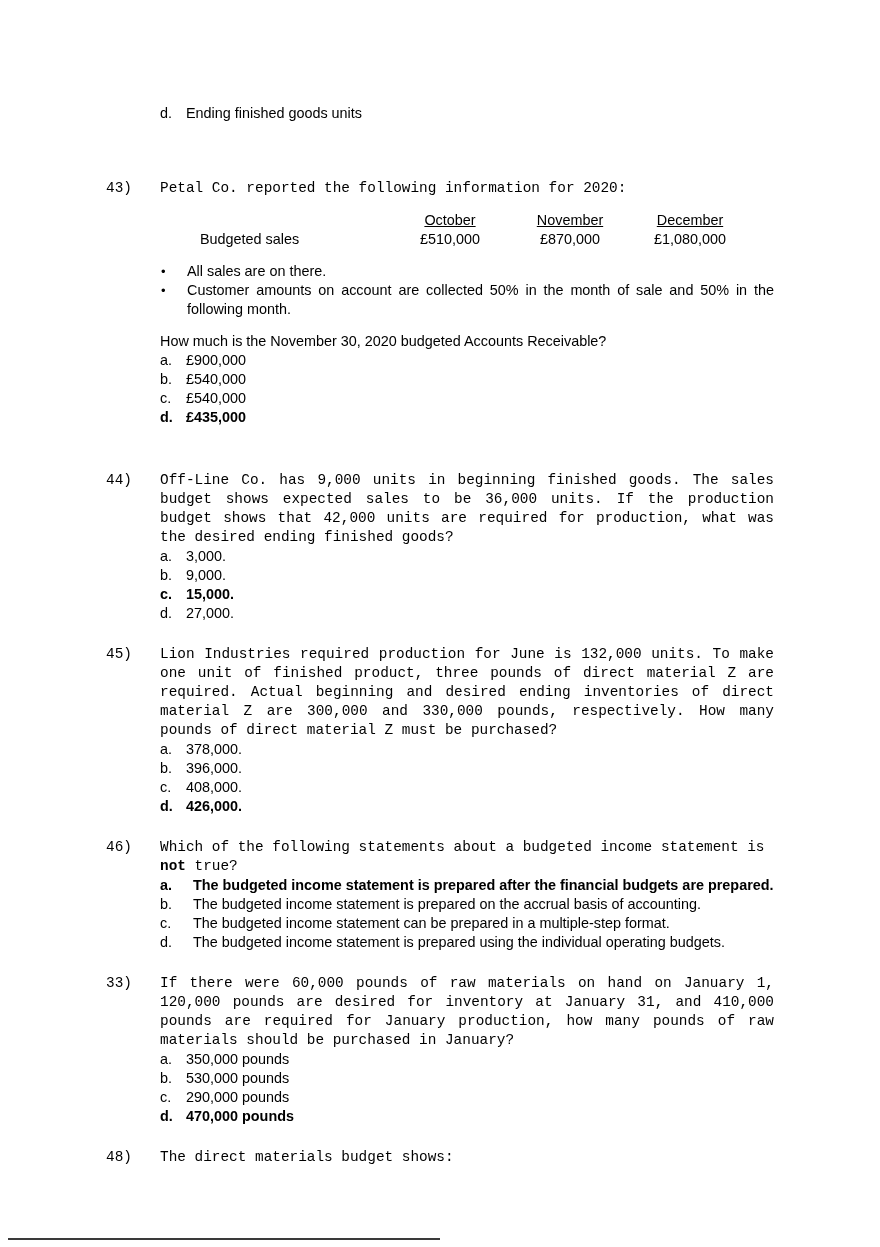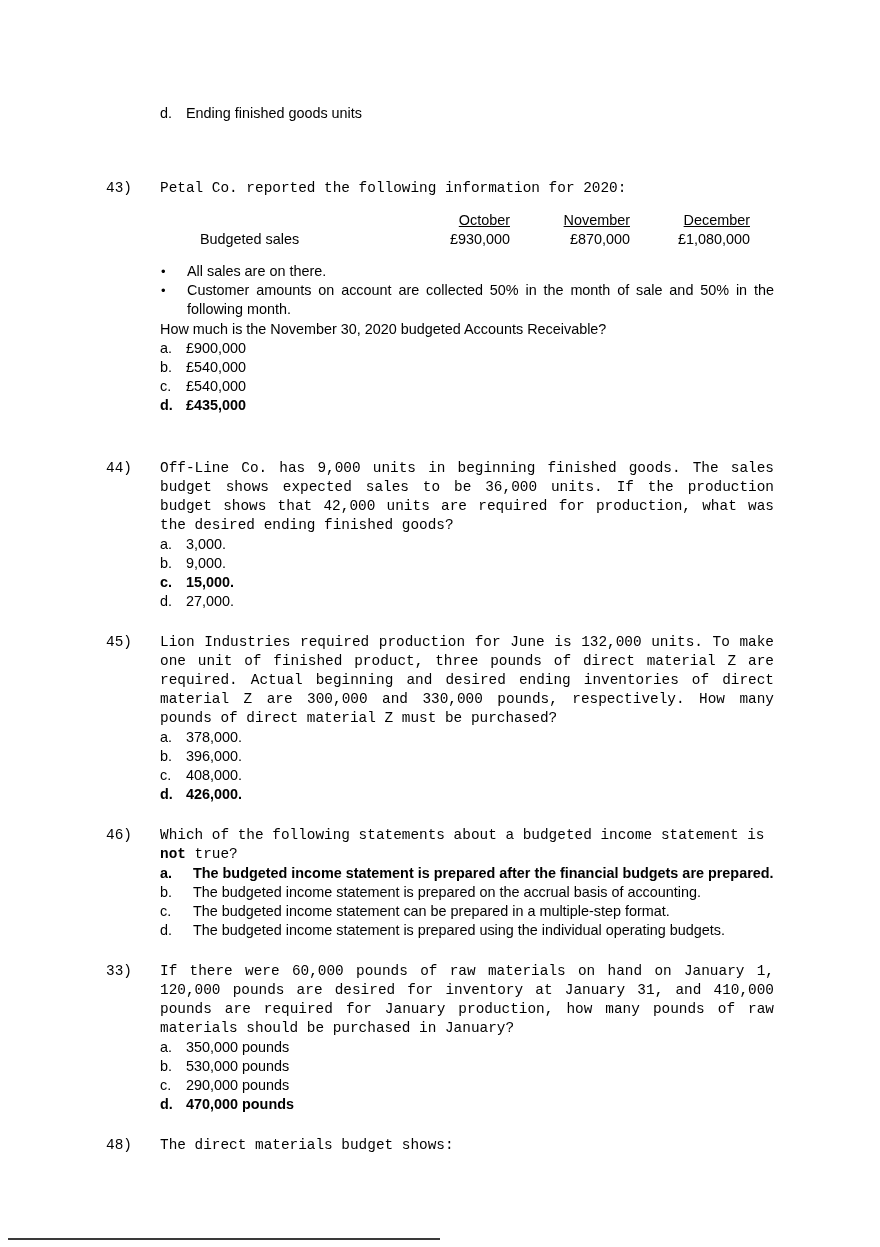--- a/index.html
+++ b/index.html
@@ -101,28 +101,28 @@
     padding: 0;
     white-space: nowrap;
     font-size: 14.4px;
     line-height: 19px;
   }
   .tbl .stub-cell {
     width: 190px;
     padding-left: 94px;
   }
   .tbl .col {
-    text-align: right;
+    text-align: center;
     width: 120px;
   }
   .tbl .hdr span {
     text-decoration: underline;
   }
 
-  .lead { margin-top: 1px; }
+  .lead { margin-top: 13px; }
   .sp-s  { height: 13px; }
   .sp-m  { height: 22px; }
   .sp-l  { height: 44px; }
   .sp-xl { height: 56px; }
 
   
   .footer-rule {
     position: absolute;
     left: 8px;
     top: 1238px;
@@ -154,21 +154,21 @@
     <table class="tbl">
       <tbody>
           <tr>
         <td class="stub-cell"></td>
         <td class="col hdr"><span>October</span></td>
         <td class="col hdr"><span>November</span></td>
         <td class="col hdr"><span>December</span></td>
       </tr>
       <tr>
         <td class="stub-cell">Budgeted sales</td>
-        <td class="col">£930,000</td>
+        <td class="col">£510,000</td>
         <td class="col">£870,000</td>
         <td class="col">£1,080,000</td>
       </tr>
     </tbody>
       </table>
 
     <div class="sp-s"></div>
 
     <div class="bullets">
       <div class="bullet-row">

